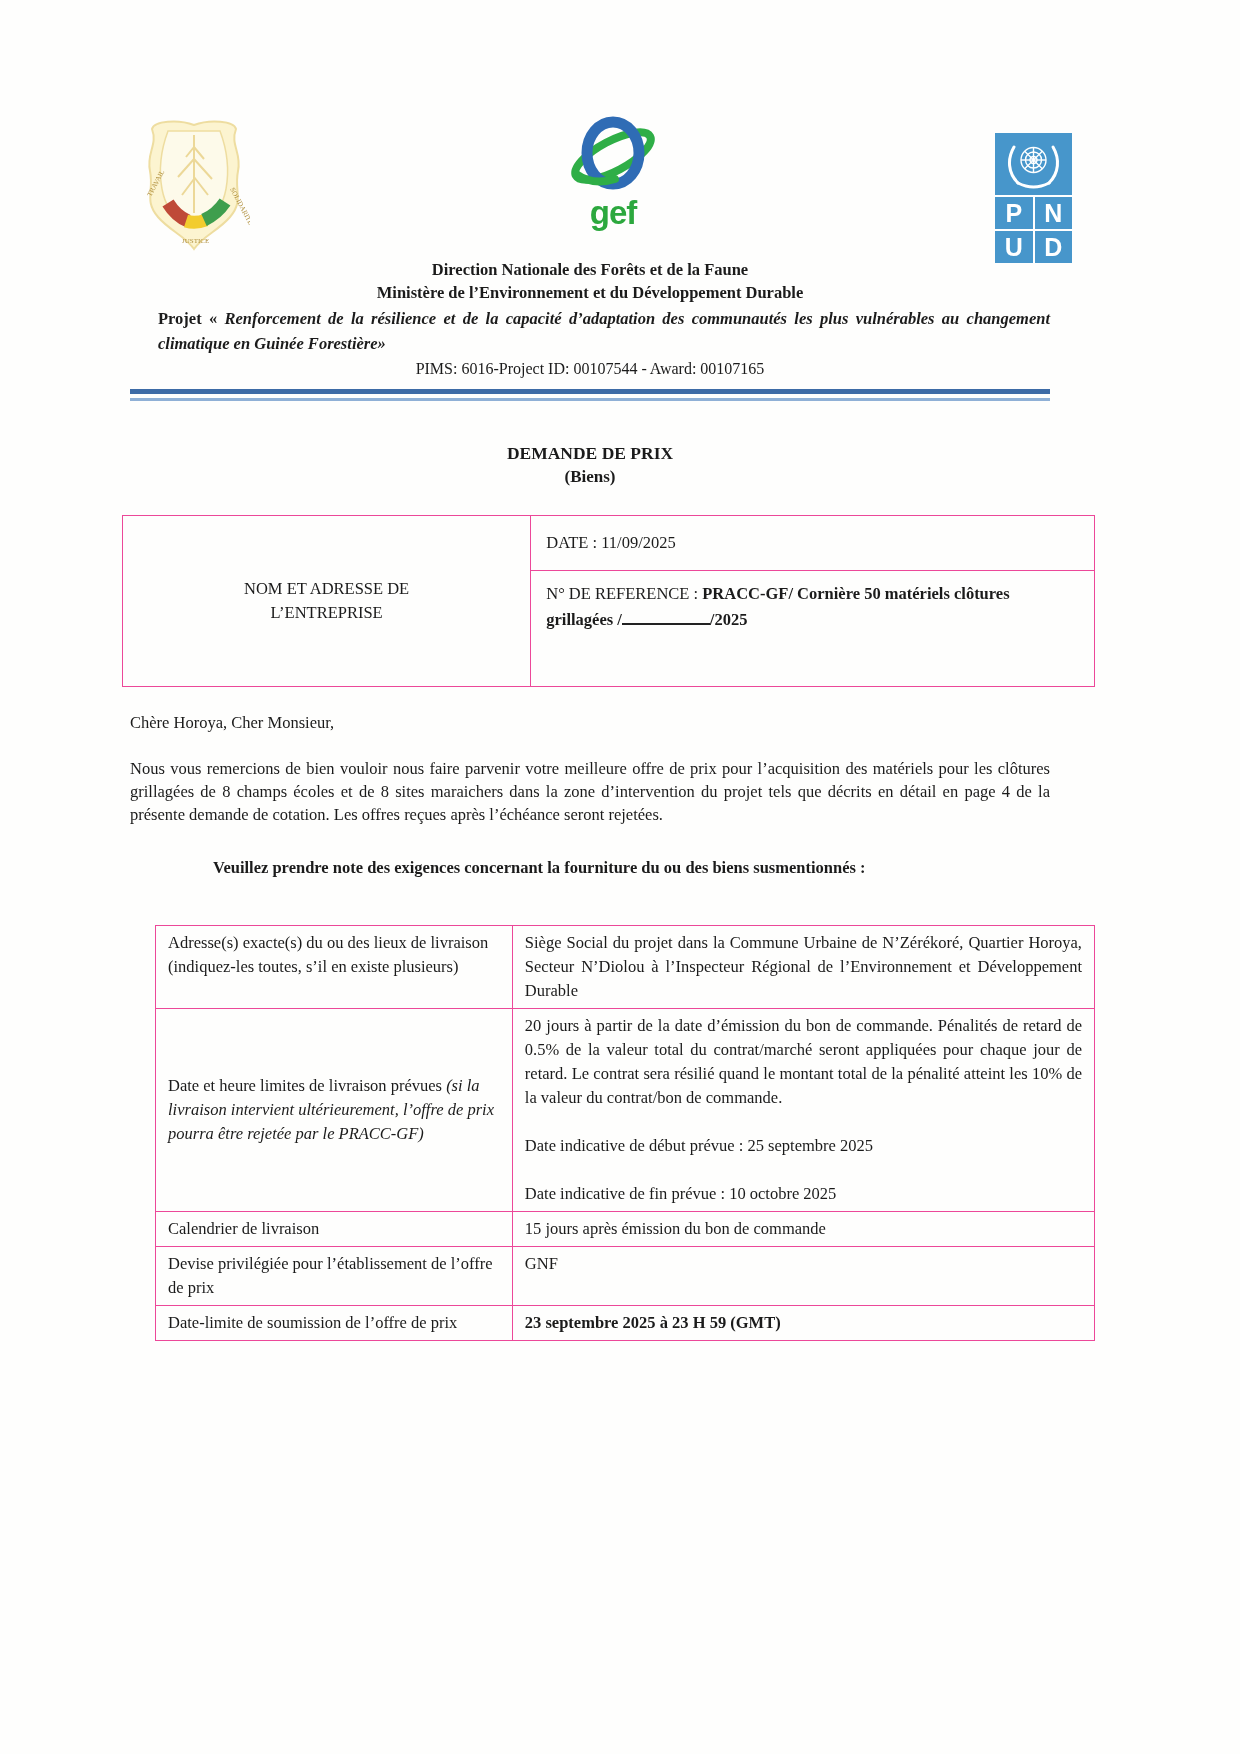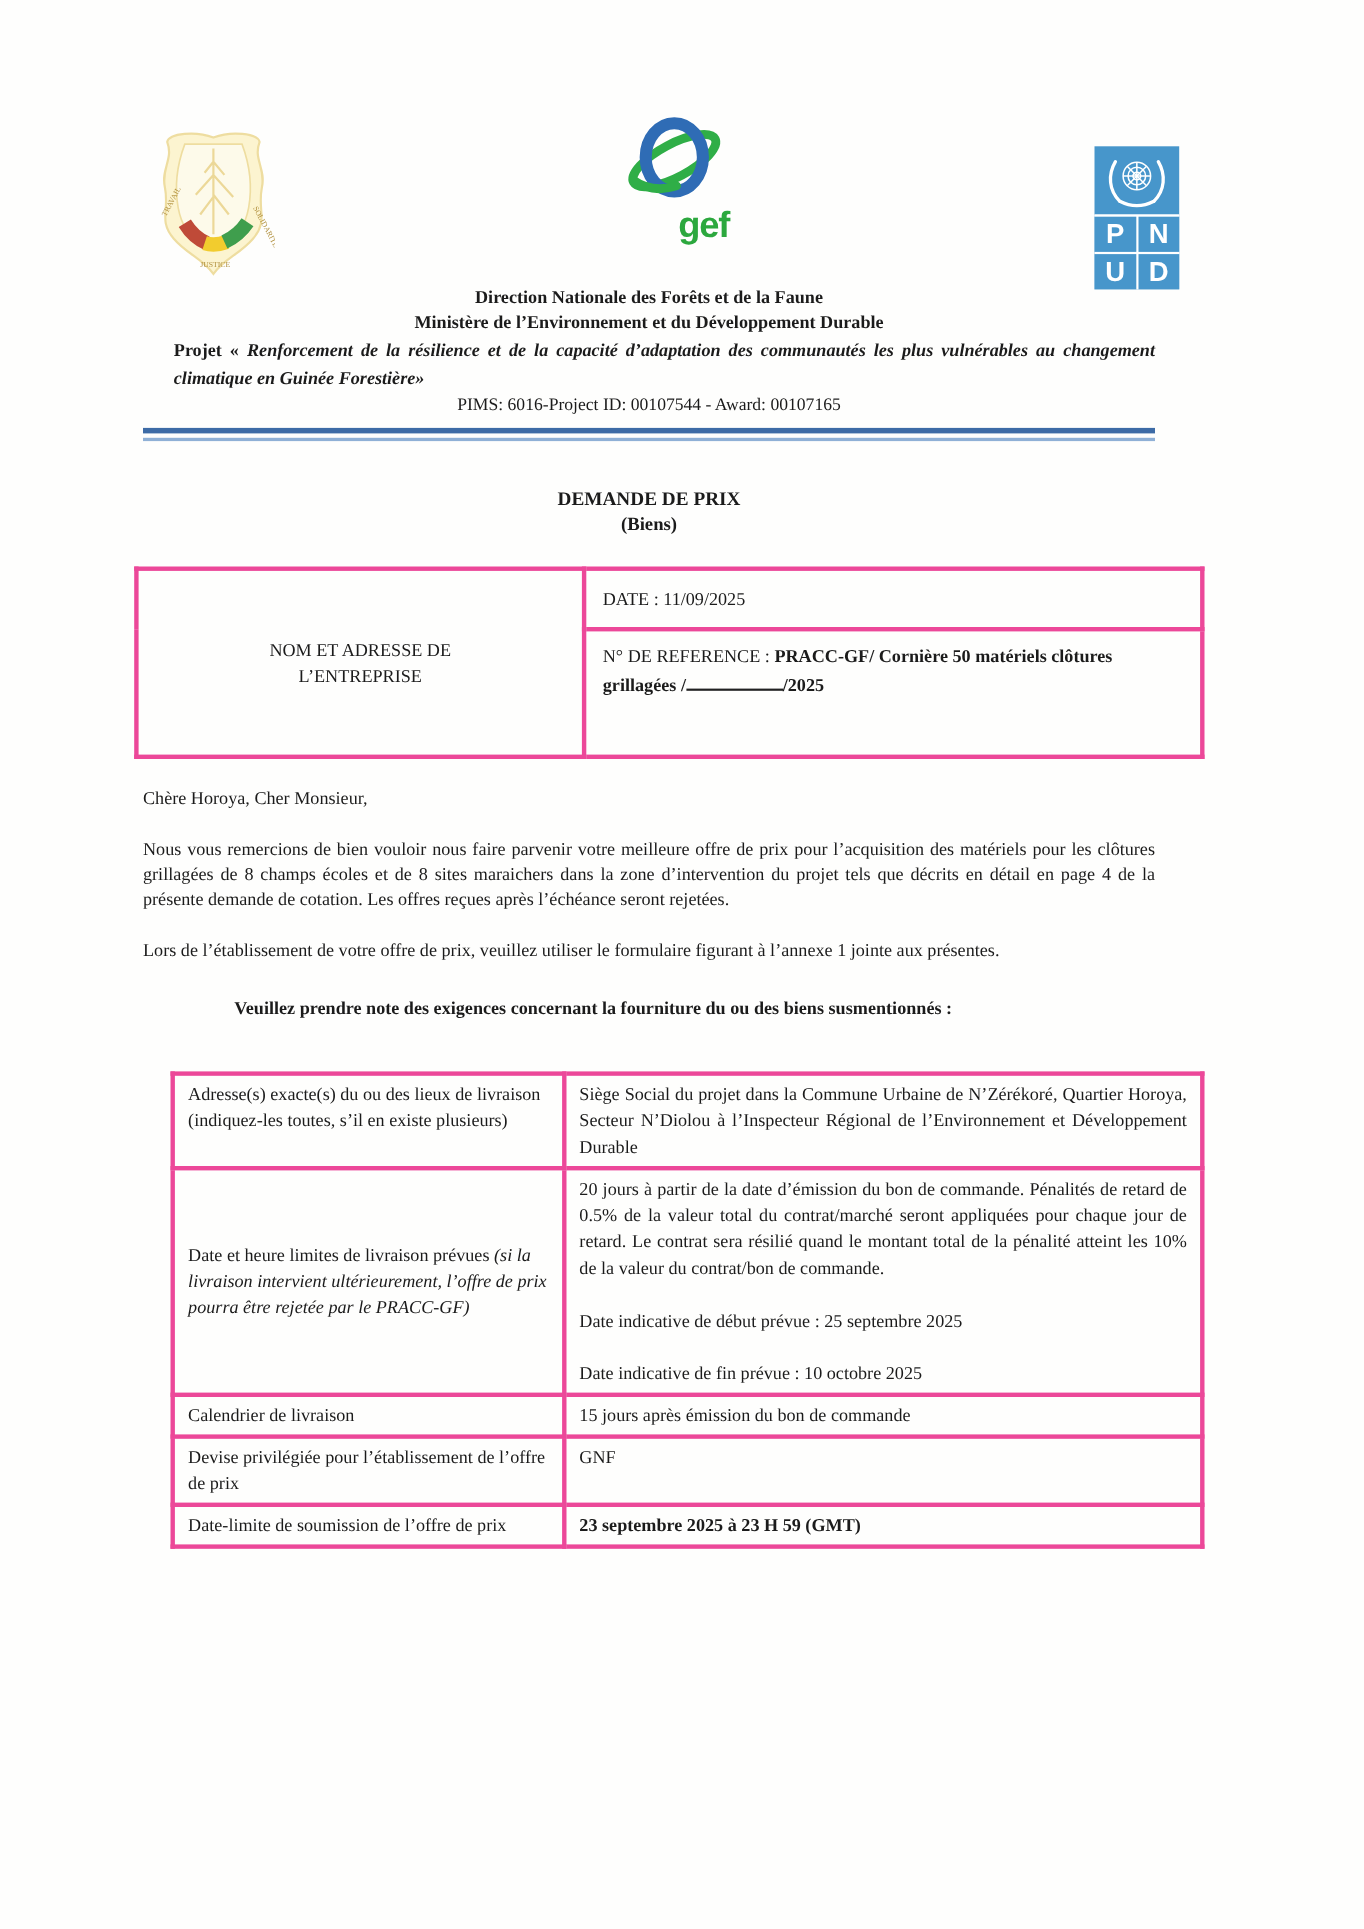--- a/index.html
+++ b/index.html
@@ -6,21 +6,21 @@
   html,body { background:#e8e8e8; }
   body { font-family:"Liberation Serif", serif; color:#1b1b1b; }
   .page {
     position:relative; width:1240px; height:1754px;
     background:#fefefd; margin:0 auto; overflow:hidden;
   }
 
   
   .logo { position:absolute; }
   .coat { left:138px; top:116px; width:112px; height:141px; }
-  .gef  { left:563px; top:98px; width:100px; height:128px; text-align:right; }
+  .gef  { left:563px; top:108px; width:100px; height:128px; text-align:center; }
   .gef-text { font-family:"Liberation Sans", sans-serif; font-weight:bold;
               font-size:33px; line-height:30px; color:#2ca83e; letter-spacing:-1px; margin-top:-4px; }
   .pnud { left:995px; top:133px; width:77px; height:130px; background:#4796cb; }
   .pnud-emblem { height:62px; }
   .pnud-grid { display:grid; grid-template-columns:1fr 1fr; grid-template-rows:1fr 1fr;
                gap:2px; background:#ffffff; border-top:2px solid #fff; height:68px; }
   .pnud-grid span { background:#4796cb; color:#ffffff; font-family:"Liberation Sans", sans-serif;
                     font-weight:bold; font-size:25px; display:flex; align-items:center; justify-content:center; }
 
   
@@ -31,21 +31,21 @@
   .project-line i { font-style:italic; }
   .pims { font-size:16px; text-align:center; line-height:25px; }
 
   .rule { margin-top:8px; height:12px;
           border-top:5px solid #3d6ba6; border-bottom:3px solid #8fb0d6; }
 
   .doc-title { margin-top:40px; font-size:17.5px; font-weight:bold; text-align:center; line-height:24px; }
   .doc-subtitle { font-size:17px; font-weight:bold; text-align:center; line-height:24px; }
 
   table { border-collapse:collapse; }
-  td { border:4px solid #ec4899; }
+  td { border:1px solid #ec4899; }
 
   .t1 { margin:26px 0 0 -8px; width:calc(100% + 53px); }
   .t1-left { width:42%; text-align:center; vertical-align:middle; font-size:16.5px; line-height:24px; }
   .t1-date { height:55px; font-size:16.5px; padding:6px 15px; vertical-align:middle; }
   .t1-ref  { height:116px; font-size:16.5px; padding:10px 15px; vertical-align:top; line-height:26px; }
   .blank { display:inline-block; width:88px; height:3px; border-bottom:2px solid #222; }
 
   .salutation { margin-top:24px; font-size:16.5px; line-height:23px; }
   .para { margin-top:23px; font-size:16.5px; line-height:23px; text-align:justify; }
   .email-link { color:#1f4e9f; font-weight:bold; text-decoration:underline; }
@@ -147,21 +147,20 @@
           <span>N° DE REFERENCE : </span><span class="bold">PRACC-GF/ Cornière 50 matériels clôtures grillagées /</span><span class="blank"></span><span class="bold">/2025</span>
         </td>
       </tr>
     </tbody>
       </table>
 
     <p class="salutation">Chère Horoya, Cher Monsieur,</p>
 
     <p class="para">Nous vous remercions de bien vouloir nous faire parvenir votre meilleure offre de prix pour l’acquisition des matériels pour les clôtures grillagées de 8 champs écoles et de 8 sites maraichers dans la zone d’intervention du projet  tels que décrits en détail en page 4 de la présente demande de cotation. Les offres reçues après l’échéance seront rejetées.</p>
 
-    <p class="para">Lors de l’établissement de votre offre de prix, veuillez utiliser le formulaire figurant à l’annexe 1 jointe aux présentes.</p>
 
 
     <p class="notice">Veuillez prendre note des exigences concernant la fourniture du ou des biens susmentionnés :</p>
 
     <table class="t2">
       <tbody>
           <tr>
         <td class="label-cell">Adresse(s) exacte(s) du ou des lieux de livraison (indiquez-les toutes, s’il en existe plusieurs)</td>
         <td class="just">Siège Social du projet dans la Commune Urbaine de N’Zérékoré, Quartier Horoya, Secteur N’Diolou à l’Inspecteur Régional de l’Environnement et Développement Durable</td>
       </tr>

